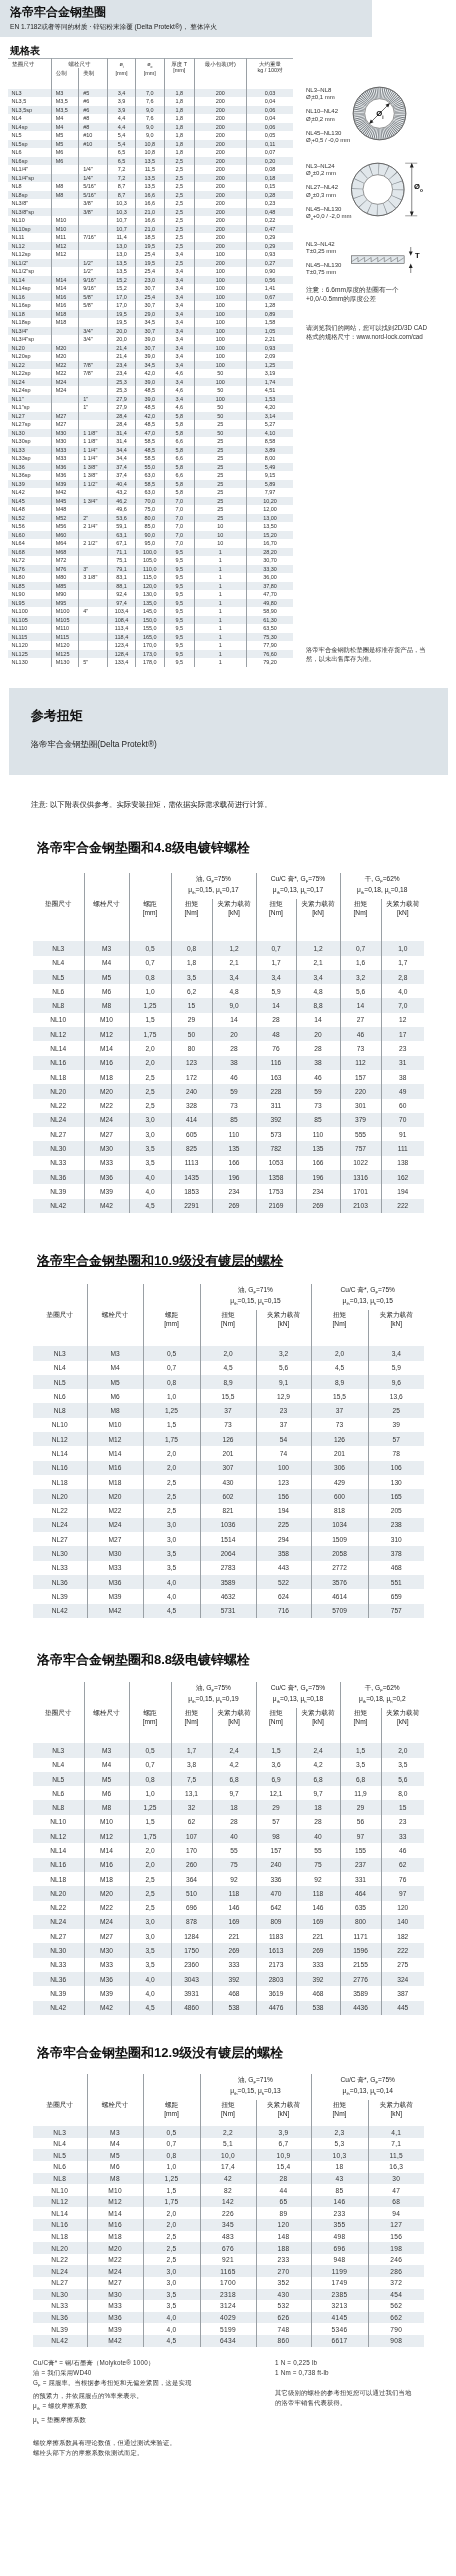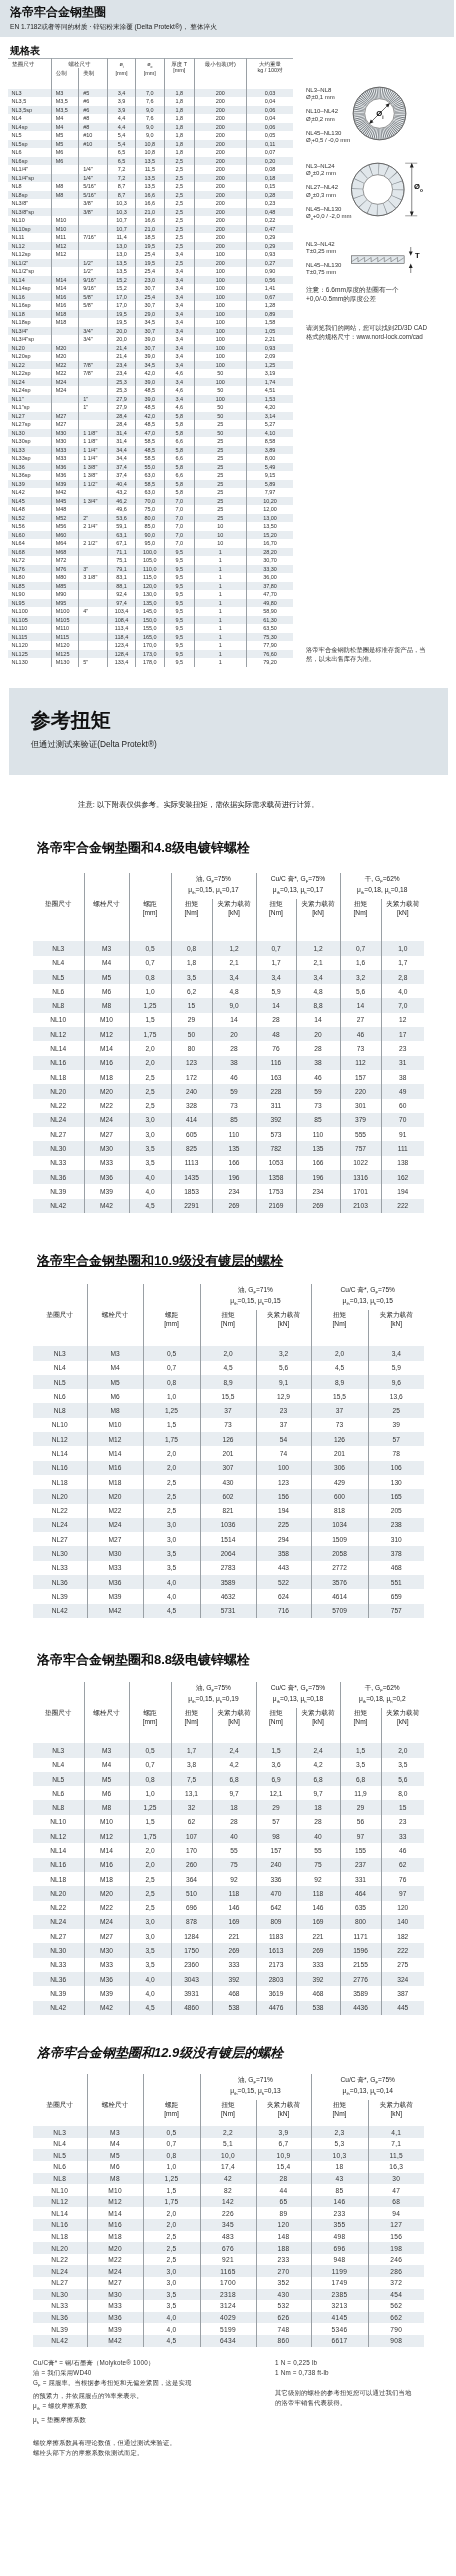--- a/index.html
+++ b/index.html
@@ -2,21 +2,21 @@
 <html style="font-size:8.8px"><head>
 <meta charset="utf-8">
 <style>
   html,body{margin:0;padding:0;}
   body{width:457px;height:2576px;position:relative;background:#fff;
        font-family:"Liberation Sans","DejaVu Sans",sans-serif;color:#333;}
   sub{font-size:.62em;}
   .abs{position:absolute;}
 
   
-  .banner{position:absolute;left:0;top:0;width:454px;height:37px;background:#dce3e8;}
+  .banner{position:absolute;left:0;top:0;width:372px;height:37px;background:#dce3e8;}
   .page-title{position:absolute;left:10px;top:3.9px;font-size:12px;font-weight:bold;color:#111;}
   .page-subtitle{position:absolute;left:10px;top:23px;font-size:6.6px;color:#222;}
 
   .section-label{position:absolute;left:10px;top:44px;font-size:10px;font-weight:bold;color:#111;}
 
   
   #spec-table{position:absolute;left:8.3px;top:58px;width:285px;border-collapse:collapse;
               table-layout:fixed;font-size:5.5px;border-top:0.6px solid #a8aeb3;}
   #spec-table th{font-weight:normal;color:#333;vertical-align:top;padding:1.7px 0 0 0;
                  border-left:0.6px solid #9aa0a5;text-align:center;line-height:6.6px;}
@@ -32,26 +32,26 @@
 
   
   .tol-block{position:absolute;left:306px;width:94px;font-size:6px;line-height:7.2px;color:#333;}
   .tol-item{margin-bottom:3.9px;}
   .tol-t .tol-item{margin-bottom:6.6px;}
   .note-small{position:absolute;left:306px;font-size:6.3px;line-height:8.8px;color:#333;}
   .diag-label{position:absolute;font-weight:bold;font-size:7.7px;color:#111;}
 
   
   .torque-banner{position:absolute;left:8.8px;top:688px;width:439px;height:87px;background:#dce3e8;}
-  .torque-banner-title{position:absolute;left:22px;top:18.7px;font-size:20px;font-weight:bold;color:#111;}
+  .torque-banner-title{position:absolute;left:22px;top:18.7px;font-size:13px;font-weight:bold;color:#111;}
   .torque-banner-sub{position:absolute;left:22px;top:51px;font-size:8.3px;color:#222;}
-  .torque-note{position:absolute;left:31px;top:800px;font-size:7.4px;color:#111;margin-left:47px;}
+  .torque-note{position:absolute;left:31px;top:800px;font-size:7.4px;color:#111;}
 
   .tt-title{position:absolute;left:37px;font-size:13px;font-weight:bold;color:#111;}
-  #tt1-title{top:839px;} #tt2-title{top:1252px;text-decoration:underline;} #tt3-title{top:1651px;} #tt4-title{top:2044px;font-style:italic;}
+  #tt1-title{top:839px;} #tt2-title{top:1252px;text-decoration:underline;} #tt3-title{top:1651px;} #tt4-title{top:2044px;}
 
   .tt{position:absolute;left:33px;width:391px;border-collapse:collapse;table-layout:fixed;font-size:6.6px;}
   #tt1{top:873px;} #tt2{top:1284px;} #tt3{top:1682px;} #tt4{top:2074px;}
   .tt th{font-weight:normal;color:#222;border-left:0.6px solid #9aa0a5;text-align:center;
          vertical-align:top;padding:1.1px 0 0 0;line-height:8.3px;}
   .tt th.first{border-left:none;}
   .tt .tier1 th{height:24px;vertical-align:bottom;padding-bottom:1.1px;}
   #tt1 .tier2 th{height:41px;} #tt2 .tier2 th{height:35px;}
   #tt3 .tier2 th{height:34px;} #tt4 .tier2 th{height:25px;}
   .tt td{border-left:0.6px solid #9aa0a5;text-align:center;padding:0;}
@@ -867,21 +867,21 @@
 +0,0/-0.5mm的厚度公差</div>
 
 <div class="note-small" style="top:324px;width:151px;white-space:pre-line">请浏览我们的网站，您可以找到2D/3D CAD
 格式的规格尺寸：www.nord-lock.com/cad</div>
 
 <div class="note-small" style="top:646px;width:145px;white-space:pre-line">洛帝牢合金钢防松垫圈是标准存货产品，当
 然，以未出售库存为准。</div>
 
 <div class="torque-banner">
   <div class="torque-banner-title">参考扭矩</div>
-  <div class="torque-banner-sub">但通过测试来验证(Delta Protekt®)</div>
+  <div class="torque-banner-sub">洛帝牢合金钢垫圈(Delta Protekt®)</div>
 </div>
 
 <div class="torque-note">注意: 以下附表仅供参考。实际安装扭矩，需依据实际需求载荷进行计算。</div>
 
 <div class="tt-title" id="tt1-title">洛帝牢合金钢垫圈和4.8级电镀锌螺栓</div>
 <table class="tt" id="tt1">
   <colgroup>
     <col style="width:51px">
       <col style="width:45px">
       <col style="width:42px">

